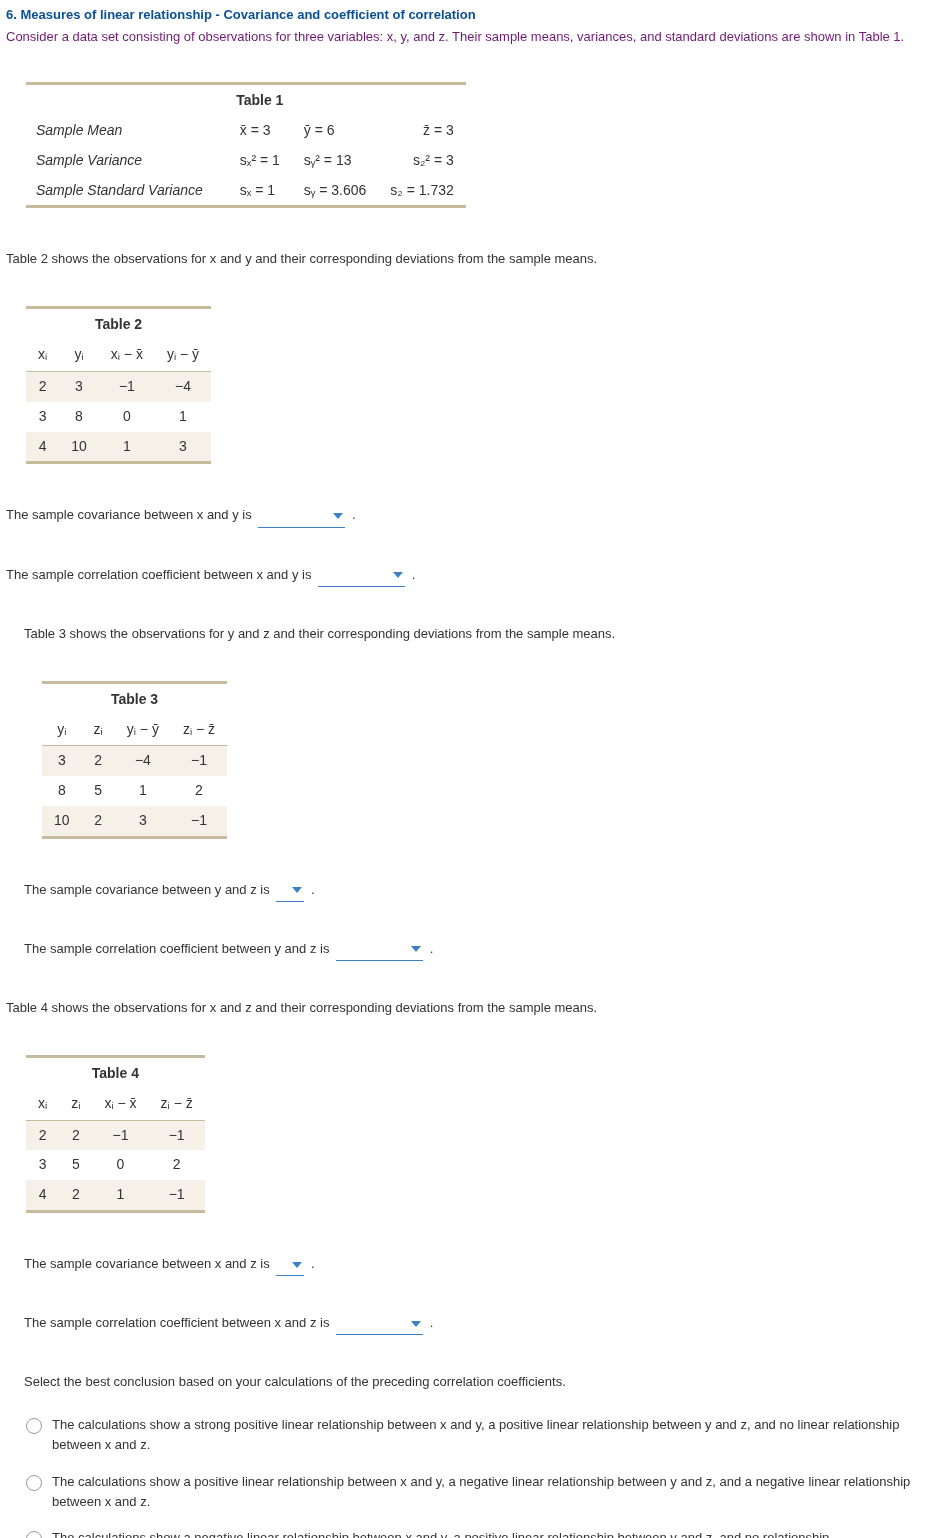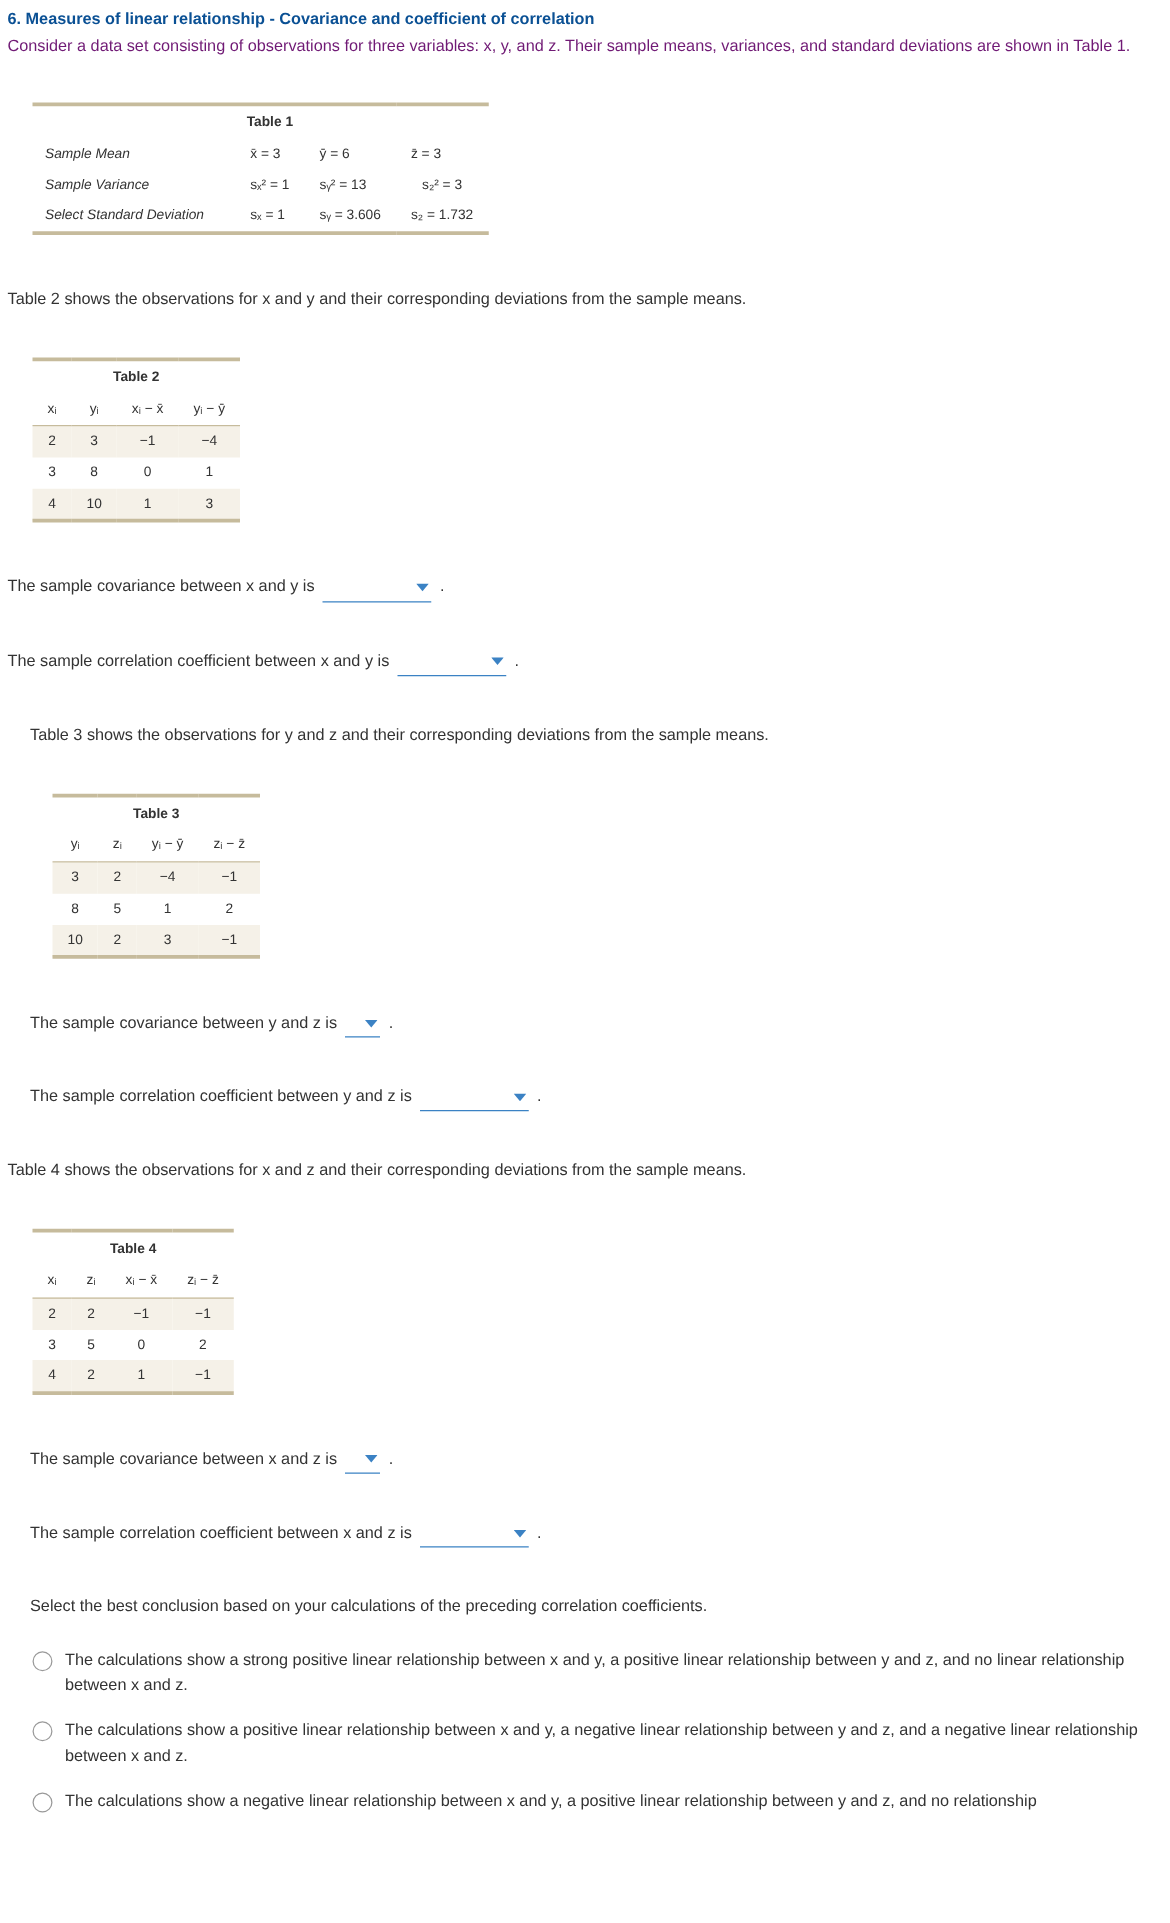--- a/index.html
+++ b/index.html
@@ -18,21 +18,21 @@
     }
     .body-text {
       color: #701a75;
       margin-bottom: 34px;
     }
     .table-wrap {
       margin: 0 0 40px 20px;
     }
     table {
       border-collapse: collapse;
-      font-size: 11px;
+      font-size: 14px;
     }
     .thick-top {
       border-top: 3px solid #c6bb9c;
     }
     .thick-bot {
       border-bottom: 3px solid #c6bb9c;
     }
     th, td {
       padding: 3px 12px;
       text-align: center;
@@ -104,30 +104,30 @@
         <tr class="thick-top">
           <td></td>
           <td class="tbl-title">Table 1</td>
           <td></td>
           <td></td>
         </tr>
   <tr>
     <td class="lbl">Sample Mean</td>
     <td style="text-align:left">x̄ = 3</td>
     <td style="text-align:left">ȳ = 6</td>
-    <td style="text-align:left">z̄ = 3</td>
+    <td style="text-align:right">z̄ = 3</td>
   </tr>
   <tr>
     <td class="lbl">Sample Variance</td>
     <td style="text-align:left">sₓ² = 1</td>
     <td style="text-align:left">sᵧ² = 13</td>
-    <td style="text-align:center">s₂² = 3</td>
+    <td style="text-align:right">s₂² = 3</td>
   </tr>
   <tr class="thick-bot">
-    <td class="lbl">Select Standard Deviation</td>
+    <td class="lbl">Sample Standard Variance</td>
     <td style="text-align:left">sₓ = 1</td>
     <td style="text-align:left">sᵧ = 3.606</td>
     <td style="text-align:left">s₂ = 1.732</td>
   </tr>
 </tbody>
     </table>
 </div>
 
 <p>Table 2 shows the observations for x and y and their corresponding deviations from the sample means.</p>
 

